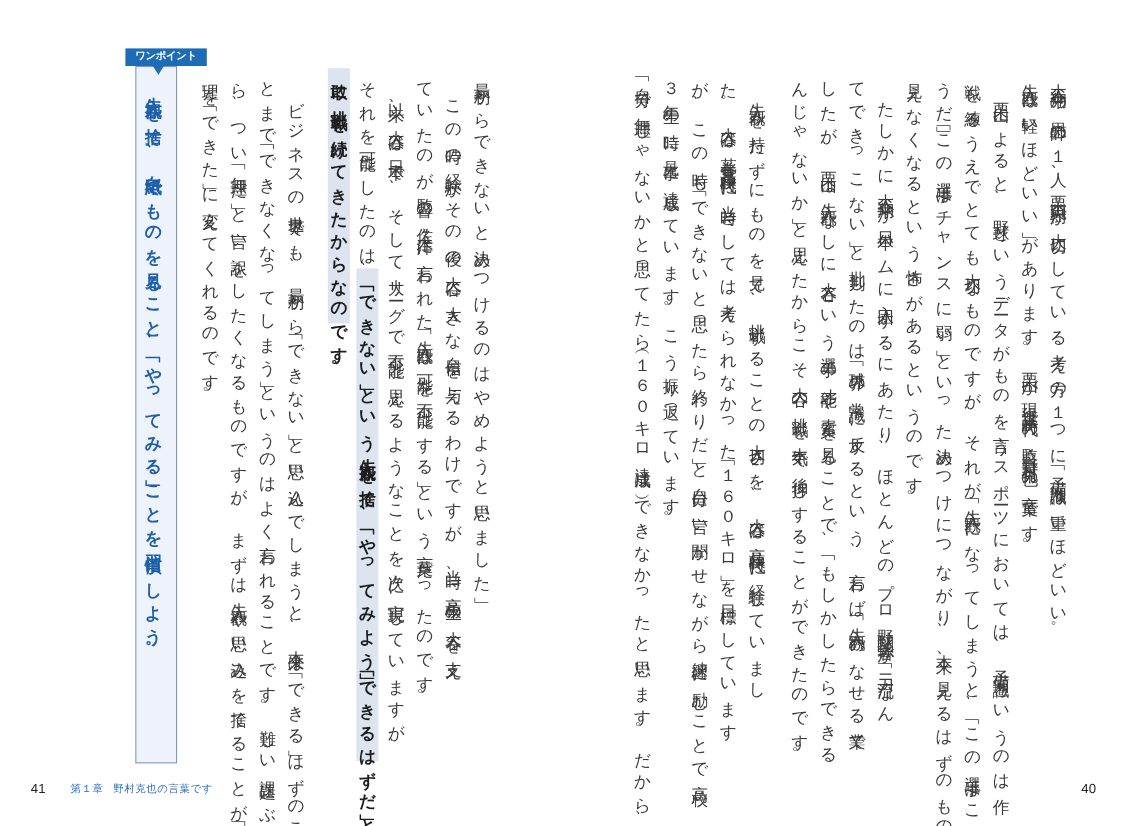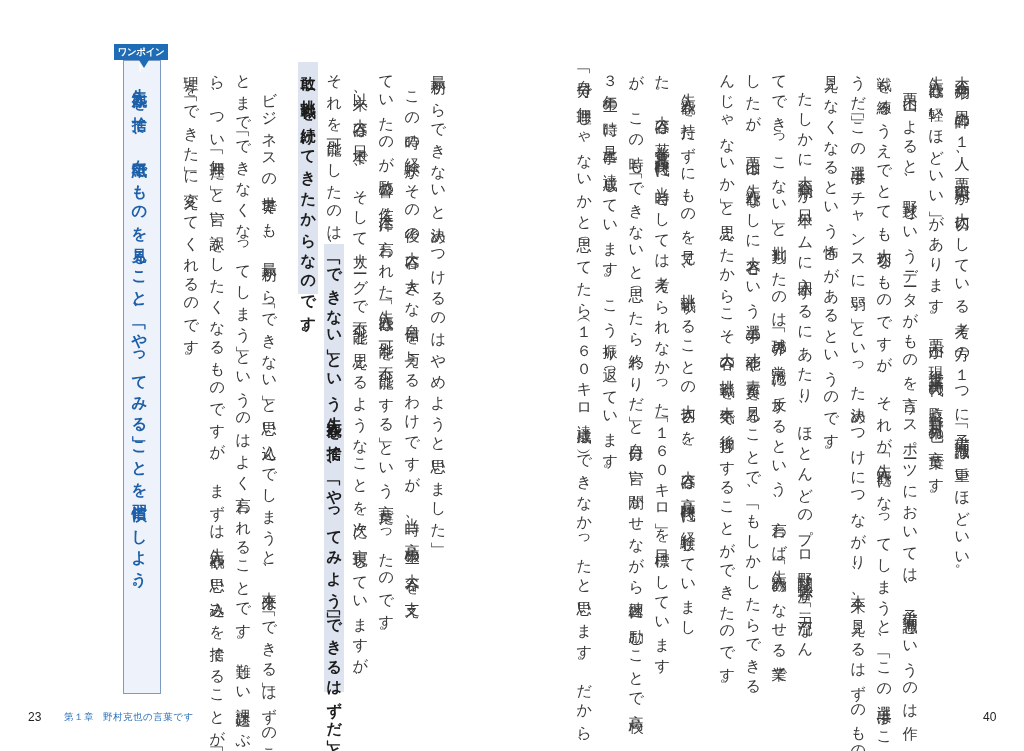--- a/index.html
+++ b/index.html
@@ -28,21 +28,21 @@
     font-weight: bold;
     color: #1c1c1c;
   }
   .hl {
     position: absolute;
     background: #dde3ef;
     width: 20px;
   }
 
   .onepoint-tag {
-    position: absolute; left: 114px; top: 44px; width: 54px; height: 16px;
+    position: absolute; left: 114px; top: 44px; width: 74px; height: 16px;
     background: #1e6cb6; color: #fff;
     font-family: "DejaVu Sans", "Liberation Sans", sans-serif;
     font-size: 9.5px; font-weight: bold;
     text-align: center; line-height: 16px; letter-spacing: -0.4px;
   }
   .onepoint-tag::after {
     content: ""; position: absolute; left: 25px; top: 16px;
     border-left: 5px solid transparent; border-right: 5px solid transparent;
     border-top: 8px solid #1e6cb6;
   }
@@ -113,17 +113,17 @@
 
   <div class="vcol indent" style="left:261px; top:64px;">ビジネスの世界でも、最初から「できない」と思い込んでしまうと、本来は「できる」はずのこ</div>
   <div class="vcol" style="left:235px; top:64px;">とまで「できなくなってしまう」というのはよく言われることです。難しい課題にぶつかったな</div>
   <div class="vcol" style="left:209px; top:64px;">ら、つい「無理だ」と言い訳をしたくなるものですが、まずは先入観や思い込みを捨てることが「無</div>
   <div class="vcol" style="left:183px; top:64px;">理」を「できた」に変えてくれるのです。</div>
 
   <div class="onepoint-box"></div>
   <div class="onepoint-tag">ワンポイント</div>
   <div class="onepoint-text">先入観を捨て、白紙でものを見ること、「やってみる」ことを習慣にしよう。</div>
 
-  <div class="folio folio-left">23</div>
+  <div class="folio folio-left">41</div>
   <div class="running-head">
     <span>第１章</span><span class="gap"></span><span>野村克也の言葉です</span>
   </div>
 </div>
 
 </body></html>

